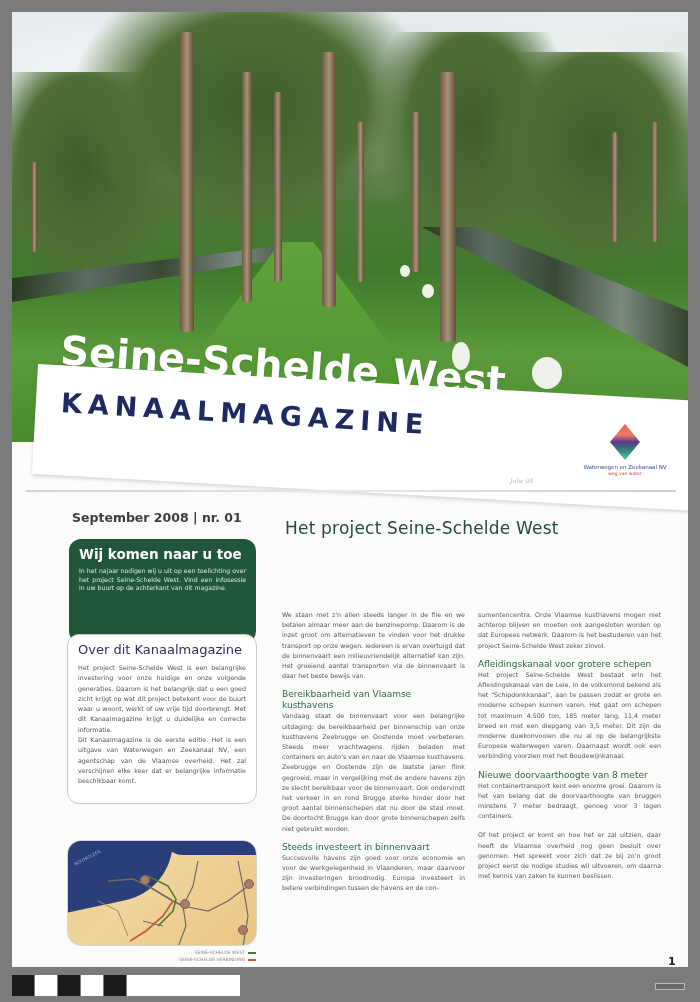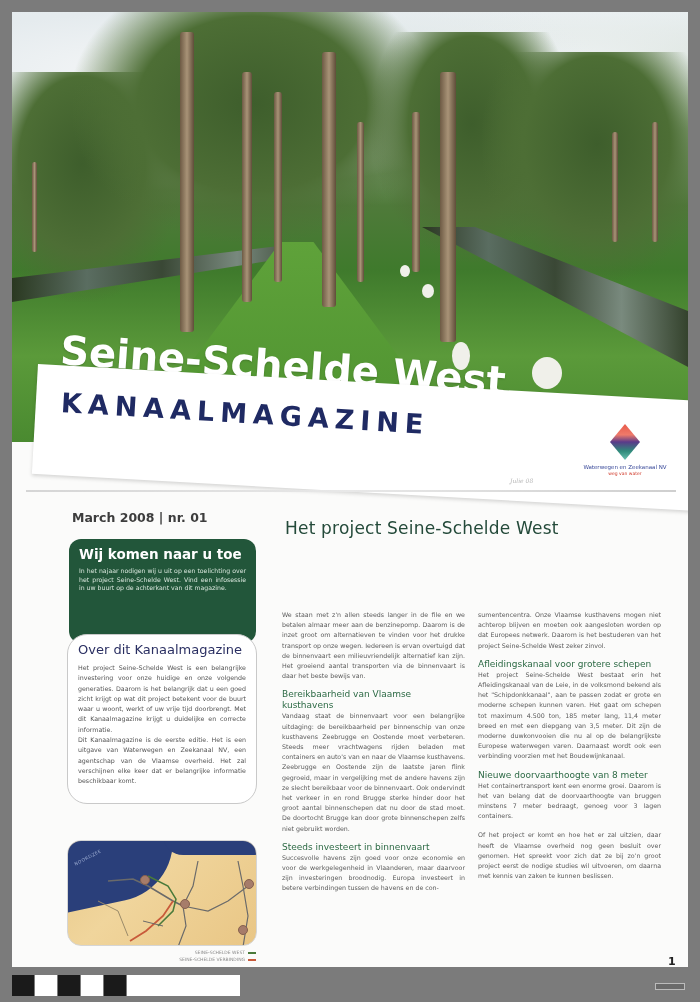--- a/index.html
+++ b/index.html
@@ -18,21 +18,21 @@
   .logo { position: absolute; left: 558px; top: 412px; width: 110px; text-align: center; }
   .logo-diamond { width: 30px; height: 36px; margin: 0 auto; background: linear-gradient(180deg, #e85a4a 0%, #ef7a6a 30%, #5a3a8a 50%, #2f8a7a 75%, #6ac0b0 100%); clip-path: polygon(50% 0, 100% 50%, 50% 100%, 0 50%); }
   .logo-name { font-size: 5.5px; color: #3a4a9a; margin-top: 4px; white-space: nowrap; }
   .logo-tag { font-size: 4.5px; color: #d03a2a; margin-top: 1px; }
   .handwriting { position: absolute; left: 498px; top: 465px; font-size: 6px; color: #b8b8b8; font-family: "DejaVu Serif", serif; font-style: italic; }
   .divider { position: absolute; left: 14px; top: 478px; width: 650px; height: 2px; background: linear-gradient(90deg, #d5d5d5, #e8e8e8, #cfcfcf); }
   .date { position: absolute; left: 60px; top: 498px; font-size: 12.5px; font-weight: bold; color: #3d3d3d; }
   .greenbox { position: absolute; left: 57px; top: 527px; width: 187px; height: 104px; background: #22563a; border-radius: 12px; padding: 7px 10px; color: #fff; }
   .greenbox h2 { font-size: 13.5px; font-weight: bold; color: #ffffff; margin-bottom: 5px; }
   .greenbox p { font-size: 6.2px; line-height: 8.6px; color: #d8e6dc; text-align: justify; }
-  .aboutbox { position: absolute; left: 55px; top: 622px; width: 190px; height: 170px; border: 1.5px solid #c9c9c9; border-radius: 20px; padding: 7px 10px; background: #fff; }
+  .aboutbox { position: absolute; left: 55px; top: 622px; width: 190px; height: 170px; border: 1.5px solid #c9c9c9; border-radius: 12px; padding: 7px 10px; background: #fff; }
   .aboutbox h2 { font-size: 13px; font-weight: normal; color: #2a2f62; margin-bottom: 6px; }
   .aboutbox p { font-size: 6.3px; line-height: 10.3px; color: #545454; text-align: justify; }
   .mapbox { position: absolute; left: 55px; top: 828px; width: 190px; height: 106px; border: 1.5px solid #d5d5d5; border-radius: 14px; background: linear-gradient(135deg, #e8c98a 0%, #f0d59c 40%, #e9c685 100%); overflow: hidden; }
   .sea { position: absolute; left: -10px; top: -10px; width: 120px; height: 70px; background: #2a3f7a; border-radius: 0 0 60px 0; transform: rotate(-12deg); }
   .sea-top { position: absolute; left: 95px; top: -6px; width: 110px; height: 20px; background: #2a3f7a; border-radius: 0 0 30px 30px; }
   .sea-label { position: absolute; left: 5px; top: 14px; font-size: 4.5px; color: #9aaad0; transform: rotate(-28deg); letter-spacing: .5px; }
   .city { position: absolute; width: 10px; height: 10px; border-radius: 50%; background: #a67c6a; border: 1px solid #86604e; }
   .map-svg { position: absolute; left: 0; top: 0; }
   .legend { position: absolute; left: 140px; top: 937px; width: 104px; font-size: 4.5px; color: #8a8a8a; text-align: right; line-height: 7px; }
   .legend span.sw { display: inline-block; width: 8px; height: 2px; margin-left: 3px; vertical-align: middle; }
@@ -83,21 +83,21 @@
 
   <div class="logo">
     <div class="logo-diamond"></div>
     <div class="logo-name">Waterwegen en Zeekanaal NV</div>
     <div class="logo-tag">weg van water</div>
   </div>
   <div class="handwriting">Julie 08</div>
 
   <div class="divider"></div>
 
-  <div class="date">March 2008  | nr. 01</div>
+  <div class="date">September 2008  | nr. 01</div>
 
   <div class="greenbox">
     <h2>Wij komen naar u toe</h2>
     <p>In het najaar nodigen wij u uit op een toelichting over het project Seine-Schelde West. Vind een infosessie in uw buurt op de achterkant van dit magazine.</p>
   </div>
 
   <div class="aboutbox">
     <h2>Over dit Kanaalmagazine</h2>
     <p>Het project Seine-Schelde West is een belangrijke investering voor onze huidige en onze volgende generaties. Daarom is het belangrijk dat u een goed zicht krijgt op wat dit project betekent voor de buurt waar u woont, werkt of uw vrije tijd doorbrengt. Met dit Kanaalmagazine krijgt u duidelijke en correcte informatie.</p>
     <p>Dit Kanaalmagazine is de eerste editie. Het is een uitgave van Waterwegen en Zeekanaal NV, een agentschap van de Vlaamse overheid. Het zal verschijnen elke keer dat er belangrijke informatie beschikbaar komt.</p>

